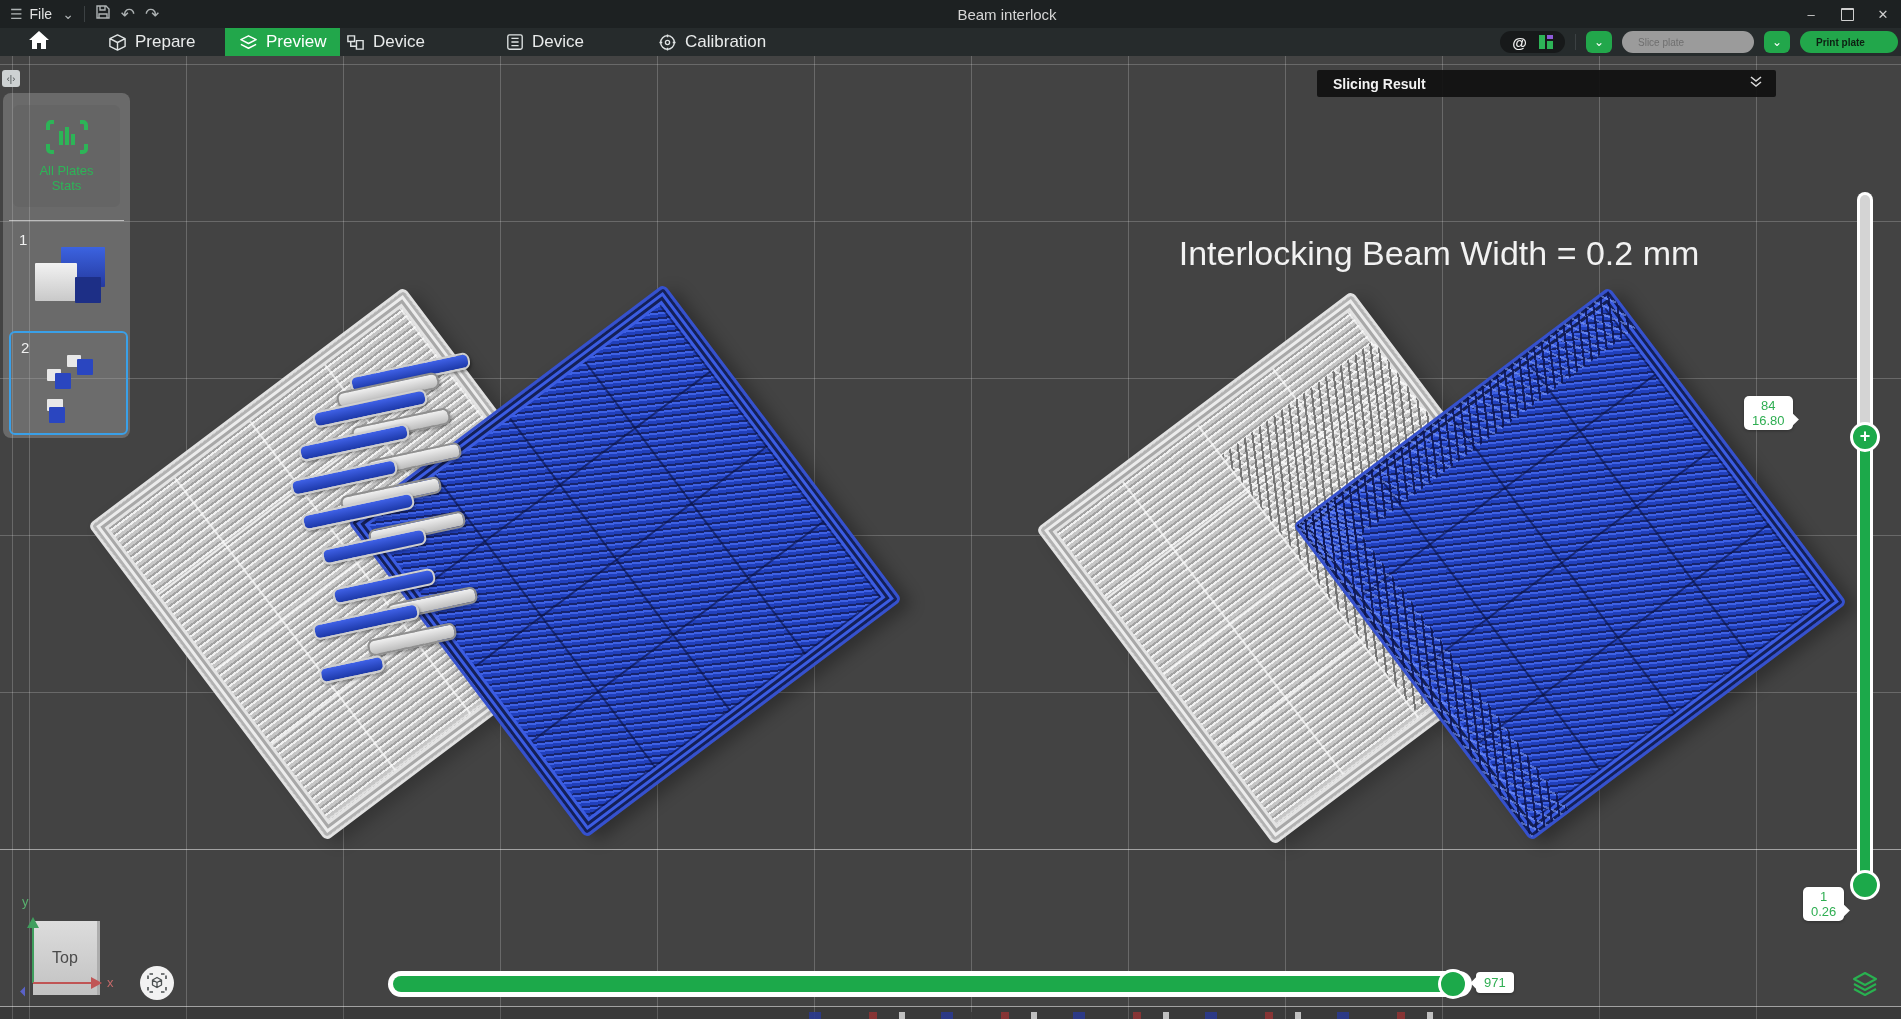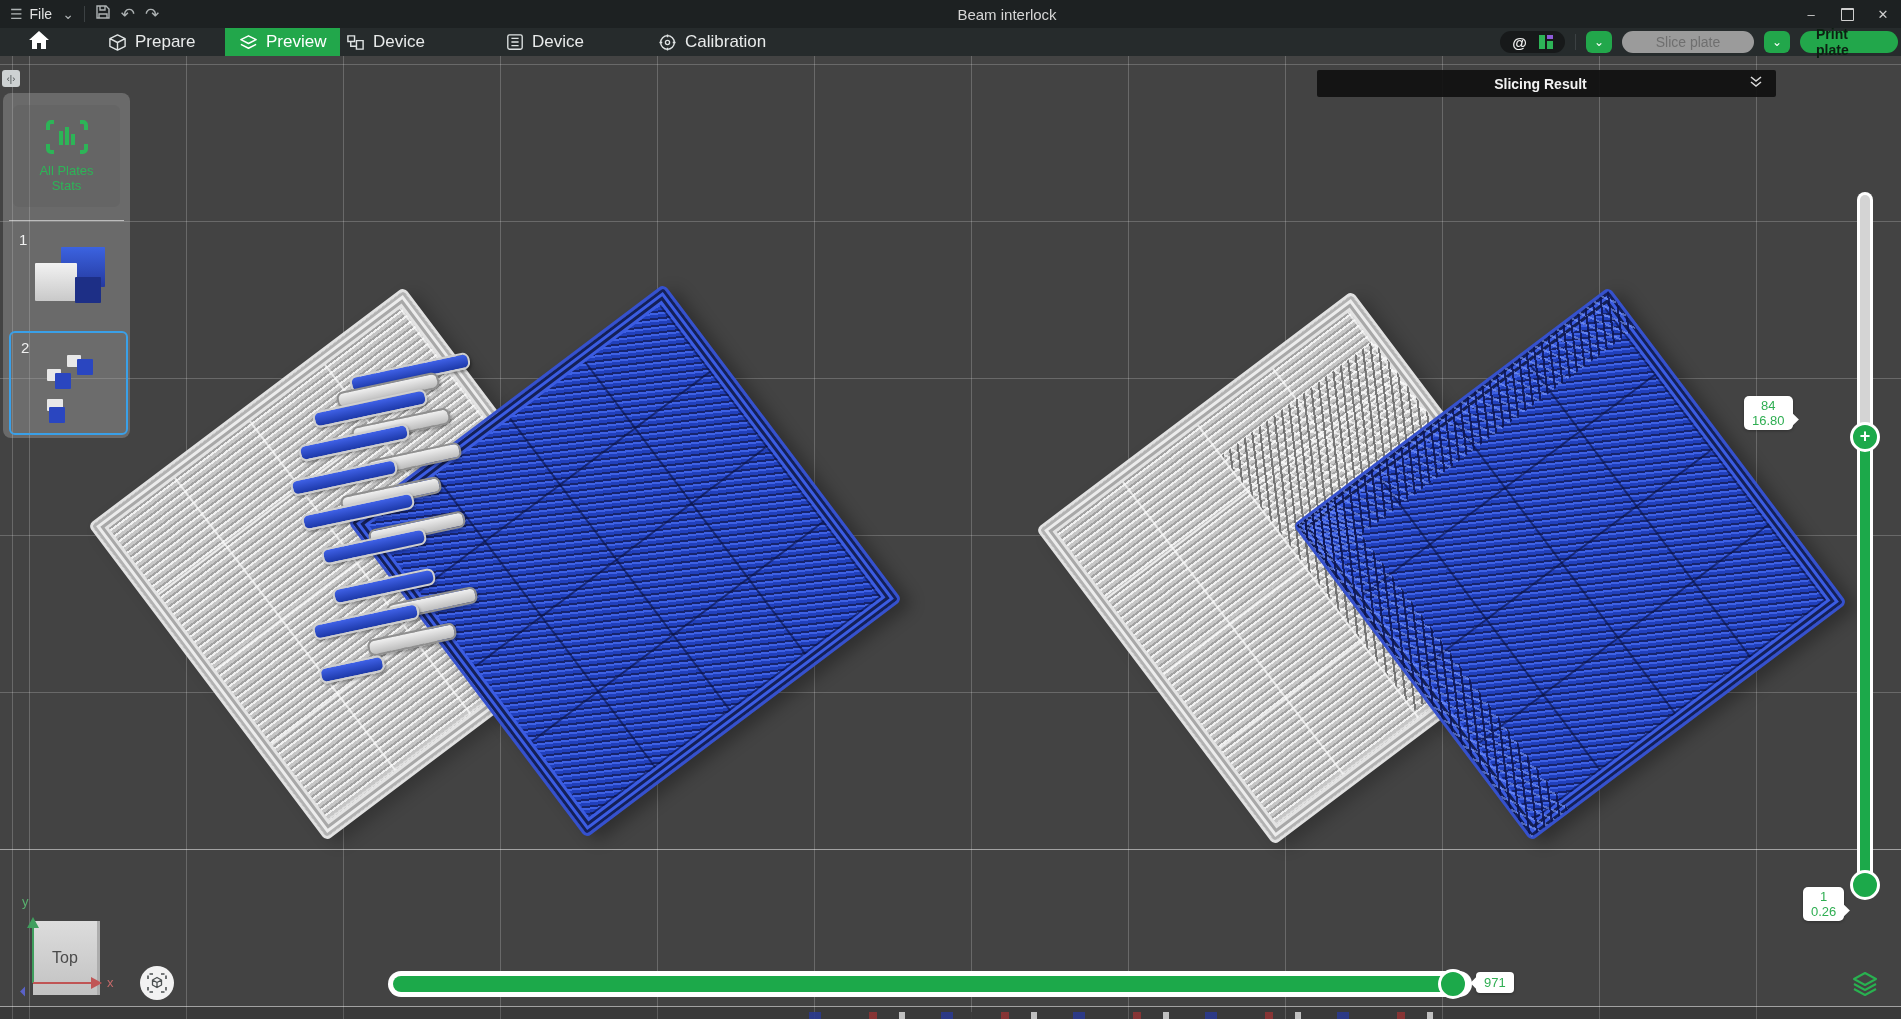--- a/index.html
+++ b/index.html
@@ -22,21 +22,21 @@
   #home-btn{position:absolute;left:28px;top:0;height:28px;display:flex;align-items:center;}
   #right-cluster{position:absolute;right:3px;top:3px;height:22px;display:flex;align-items:center;gap:10px;}
   #icon-pill{height:22px;background:#17191a;border-radius:11px;display:flex;align-items:center;gap:12px;padding:0 12px;}
   #icon-pill .spiral{color:#f0f0f0;font-size:15px;font-weight:bold;}
   .mini-grid{width:14px;height:14px;position:relative;}
   .mini-grid i{position:absolute;background:#2db457;}
   .mini-grid i.a{left:0;top:0;width:6px;height:14px;}
   .mini-grid i.b{left:8px;top:6px;width:6px;height:8px;}
   .mini-grid i.c{left:8px;top:0;width:6px;height:4px;background:#8e5bd9;}
   .chev-btn{width:26px;height:22px;background:#22a74b;border-radius:6px;color:#fff;display:flex;align-items:center;justify-content:center;font-size:12px;}
-  .pill-btn{height:22px;border-radius:11px;display:flex;align-items:center;justify-content:center;font-size:14px;padding:0 16px;}
+  .pill-btn{height:22px;border-radius:11px;display:flex;align-items:center;justify-content:flex-start;font-size:10px;padding:0 16px;}
   #slice-btn{background:#9b9b9b;color:#6f6f6f;width:100px;}
   #print-btn{background:#22a74b;color:#0d1f12;font-weight:bold;width:66px;padding:0 16px;}
   
   #viewport{position:absolute;left:0;top:56px;width:1901px;height:963px;background:#434343;overflow:hidden;z-index:1;}
   #grid{position:absolute;inset:0;
     background-image:
       repeating-linear-gradient(to right, rgba(255,255,255,.20) 0 1px, transparent 1px 157px),
       repeating-linear-gradient(to bottom, rgba(255,255,255,.20) 0 1px, transparent 1px 157px);
     background-position:29px 8px;}
   .hline{position:absolute;left:0;width:1901px;height:1px;background:rgba(255,255,255,.38);}
@@ -72,21 +72,21 @@
   .zz.grayzz{left:190px;top:50px;width:190px;height:320px;
     background-image:
       repeating-linear-gradient(120deg, rgba(95,95,95,.8) 0 2px, transparent 2px 8px),
       repeating-linear-gradient(60deg, rgba(255,255,255,.65) 0 2px, transparent 2px 8px);}
   .beam{position:absolute;height:13px;border-radius:7px;transform:rotate(-12deg);z-index:6;box-shadow:1px 2px 3px rgba(0,0,0,.35);}
   .beam.blue{background:linear-gradient(#4062e8,#1c38a8);border:2px solid #cfcfcf;}
   .beam.gray{background:linear-gradient(#f0f0f0,#bdbdbd);border:2px solid #8f8f8f;}
   
   #slicing-bar{position:absolute;left:1317px;top:14px;width:459px;height:27px;background:rgba(17,17,17,.93);
     border-radius:2px;display:flex;align-items:center;z-index:15;color:#f2f2f2;}
-  #slicing-bar .t{font-size:14px;font-weight:bold;margin-left:16px;flex:1;text-align:center;}
+  #slicing-bar .t{font-size:14px;font-weight:bold;margin-left:16px;flex:1;}
   
   #collapse-btn{position:absolute;left:2px;top:14px;width:18px;height:17px;background:#cdd1d2;border-radius:3px;
     color:#3a3f40;font-size:9px;display:flex;align-items:center;justify-content:center;z-index:16;}
   #sidebar{position:absolute;left:3px;top:37px;width:127px;height:345px;background:rgba(190,190,190,.32);
     border-radius:8px;z-index:14;}
   #all-plates{position:absolute;left:10px;top:12px;width:107px;height:102px;background:rgba(90,90,90,.28);
     border-radius:6px;display:flex;flex-direction:column;align-items:center;justify-content:center;gap:4px;}
   #all-plates .lbl{color:#2db457;font-size:13px;line-height:15px;text-align:right;}
   #sb-divider{position:absolute;left:6px;top:127px;width:115px;height:1px;background:rgba(255,255,255,.55);}
   .plate-cell{position:absolute;left:6px;width:115px;height:100px;border-radius:6px;}
@@ -244,20 +244,21 @@
       </div>
   </div>
 </div>
 
 <div id="viewport">
   <div id="grid"></div>
   <div class="hline" style="top:793px"></div>
   <div class="hline" style="top:950px"></div>
   <div id="plate-edge-dark"></div>
 
+  <div class="headline" style="left:1439px">Interlocking Beam Width = 0.2 mm</div>
 
   <div class="plate graypl" style="left:167px;top:310px"></div>
   <div class="plate bluepl" style="left:427px;top:307px"></div>
   <div>
       <div class="beam blue" style="left: 349px; top: 308px; width: 118px;"></div>
       <div class="beam gray" style="left: 336px; top: 326px; width: 100px;"></div>
       <div class="beam blue" style="left: 312px; top: 344px; width: 112px;"></div>
       <div class="beam gray" style="left: 351px; top: 361px; width: 96px;"></div>
       <div class="beam blue" style="left: 298px; top: 378px; width: 108px;"></div>
       <div class="beam gray" style="left: 366px; top: 395px; width: 92px;"></div>

